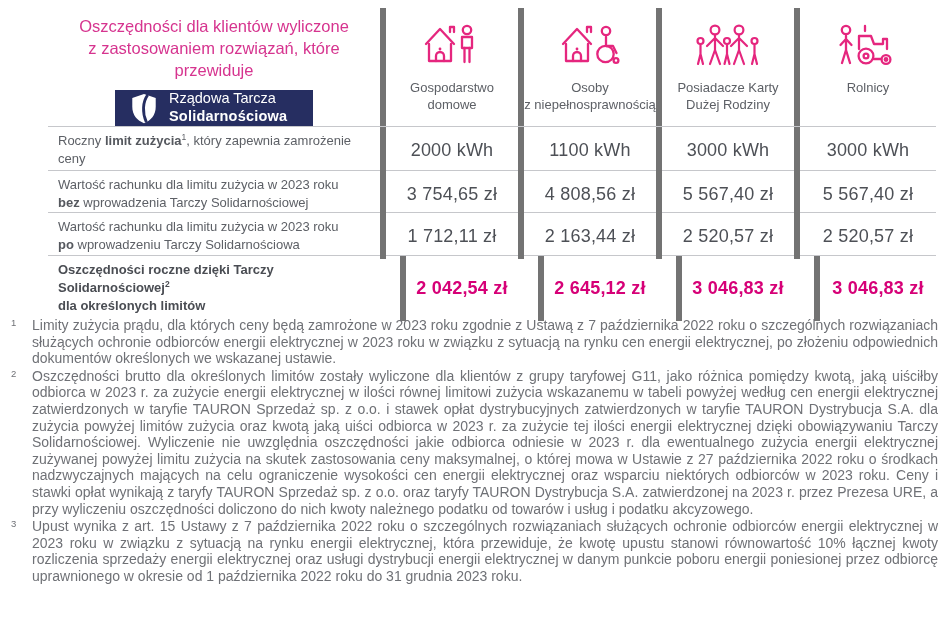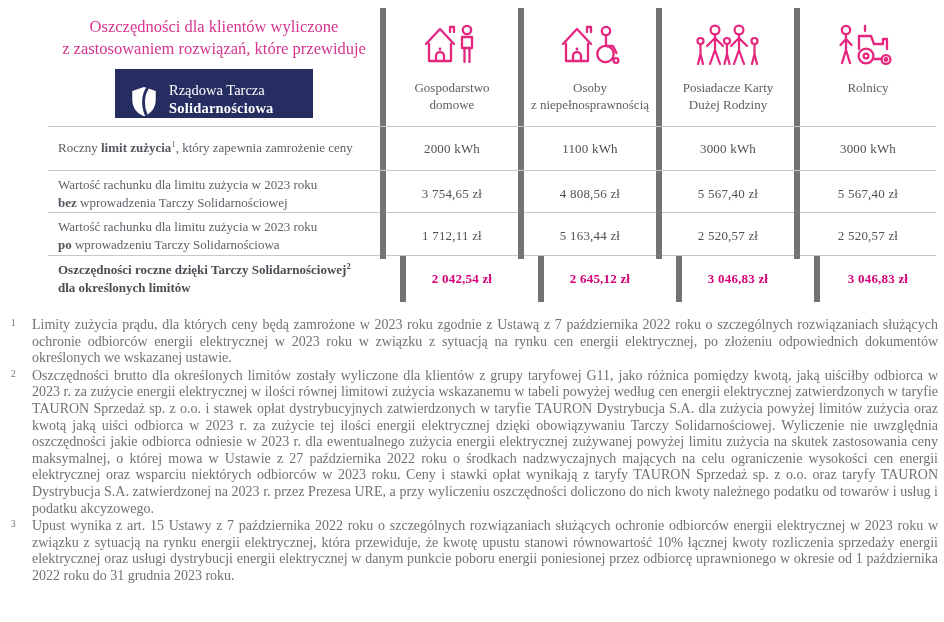--- a/index.html
+++ b/index.html
@@ -1,59 +1,59 @@
 <!DOCTYPE html>
 <html lang="pl"><head>
 <meta charset="utf-8">
 <style>
   * { margin:0; padding:0; box-sizing:border-box; }
   html,body { background:#ffffff; }
   .page {
     position:relative; width:944px; height:622px; background:#fff;
-    font-family:Liberation Serif, serif; overflow:hidden;
+    font-family:Liberation Sans, sans-serif; overflow:hidden;
   }
 
   
   .tbl { position:absolute; left:48px; top:8px; width:888px; }
   .grid-row {
     display:grid;
     grid-template-columns:332px 138px 138px 138px 1fr;
   }
   .grid-row + .grid-row { border-top:1px solid #c6c7cb; }
   .vline { border-left:6px solid #737373; }
 
   .hcell { height:118px; display:flex; flex-direction:column; align-items:center; }
 
   .head-left { justify-content:flex-start; padding-top:8px; }
   .tbl-title {
     color:#d6348f; font-size:16.5px; line-height:1.32; text-align:center; font-weight:400;
   }
   .logo-box {
     margin-top:9px; background:#262e61; width:198px; height:49px;
-    display:flex; align-items:flex-end; justify-content:flex-start; padding:0 14px; gap:10px;
+    display:flex; align-items:center; justify-content:flex-start; padding:0 14px; gap:10px;
   }
   .logo-text { color:#fff; font-size:14.5px; line-height:1.22; }
   .logo-text .l2 { font-weight:700; letter-spacing:.2px; }
 
   .col-head { justify-content:flex-start; padding-top:10px; }
   .icon-slot { height:56px; display:flex; align-items:center; justify-content:center; }
   .col-label {
     margin-top:6px; font-size:13px; color:#5d6066; line-height:1.3; text-align:center;
   }
 
   .lbl-cell {
     display:flex; flex-direction:column; justify-content:center;
     padding:5px 14px 5px 10px; font-size:13px; color:#5d6066; line-height:1.4;
   }
   .lbl-cell b { font-weight:700; color:#55585e; }
   sup.fnref { font-size:8.5px; vertical-align:super; line-height:0; }
 
   .val-cell {
     display:flex; align-items:center; justify-content:center;
-    font-size:13px; color:#4d5056; letter-spacing:.2px;
+    font-size:18px; color:#4d5056; letter-spacing:.2px;
   }
   .r1 { height:44px; }
   .r2 { height:42px; }
   .r3 { height:43px; }
   .r4 { height:47px; }
   .row-save .lbl-cell { font-weight:700; color:#4a4d53; }
   .row-save .val-cell { color:#d60077; font-weight:700;margin-left:20px; }
 
   
   .footnotes { position:absolute; left:8px; top:317px; width:930px; }
@@ -196,21 +196,21 @@
       <div class="val-cell vline">5 567,40 zł</div>
       <div class="val-cell vline">5 567,40 zł</div>
     </div>
 
     <div class="grid-row r3">
       <div class="lbl-cell">
         <div>Wartość rachunku dla limitu zużycia w 2023 roku</div>
         <div><b>po</b><span> wprowadzeniu Tarczy Solidarnościowa</span></div>
       </div>
       <div class="val-cell vline">1 712,11 zł</div>
-      <div class="val-cell vline">5 163,44 zł</div>
+      <div class="val-cell vline">2 163,44 zł</div>
       <div class="val-cell vline">2 520,57 zł</div>
       <div class="val-cell vline">2 520,57 zł</div>
     </div>
 
     <div class="grid-row r4 row-save">
       <div class="lbl-cell">
         <div><span>Oszczędności roczne dzięki Tarczy Solidarnościowej</span><sup class="fnref">2</sup></div>
         <div>dla określonych limitów</div>
       </div>
       <div class="val-cell vline">2 042,54 zł</div>

